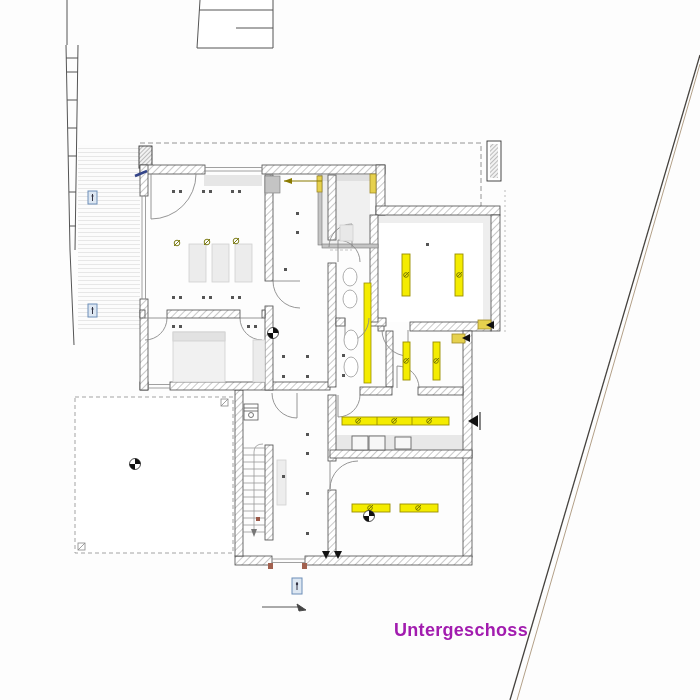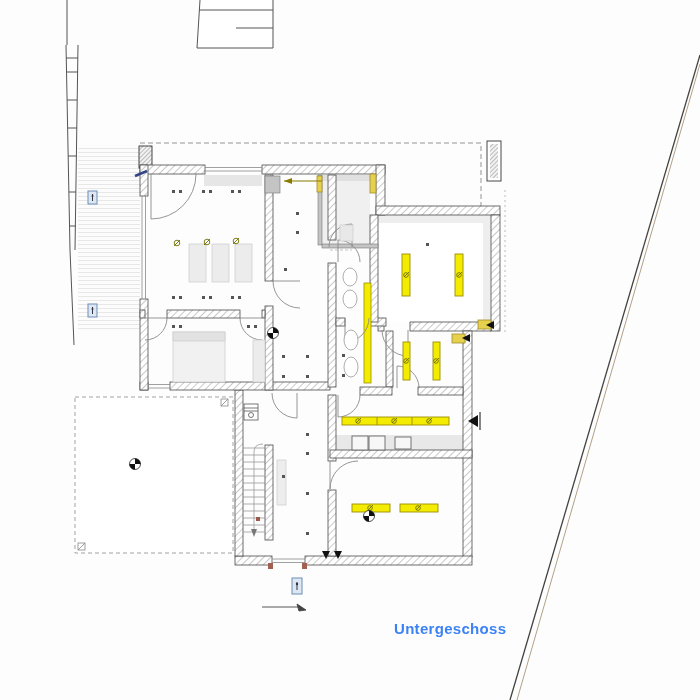--- a/index.html
+++ b/index.html
@@ -1,20 +1,20 @@
 <!DOCTYPE html>
 <html><head>
 <meta charset="utf-8">
 <style>
   html,body{margin:0;padding:0;background:#ffffff;}
   #canvas{position:relative;width:700px;height:700px;background:#fdfdfd;overflow:hidden;
           font-family:"Liberation Sans", sans-serif;}
   #plan-svg{position:absolute;left:0;top:0;}
-  .plan-title{position:absolute;left:394px;top:620px;font-size:15px;font-weight:600;
-              color:#3b82f6;letter-spacing:0.3px;}
+  .plan-title{position:absolute;left:394px;top:620px;font-size:18px;font-weight:600;
+              color:#a21caf;letter-spacing:0.3px;}
 </style>
 </head>
 <body>
 
 <div id="canvas">
 
 <svg id="plan-svg" width="700" height="700" viewBox="0 0 700 700">
   <defs>
     <pattern id="hatch" width="5" height="5" patternUnits="userSpaceOnUse" patternTransform="rotate(45)">
       <rect width="5" height="5" fill="#ffffff"></rect>

